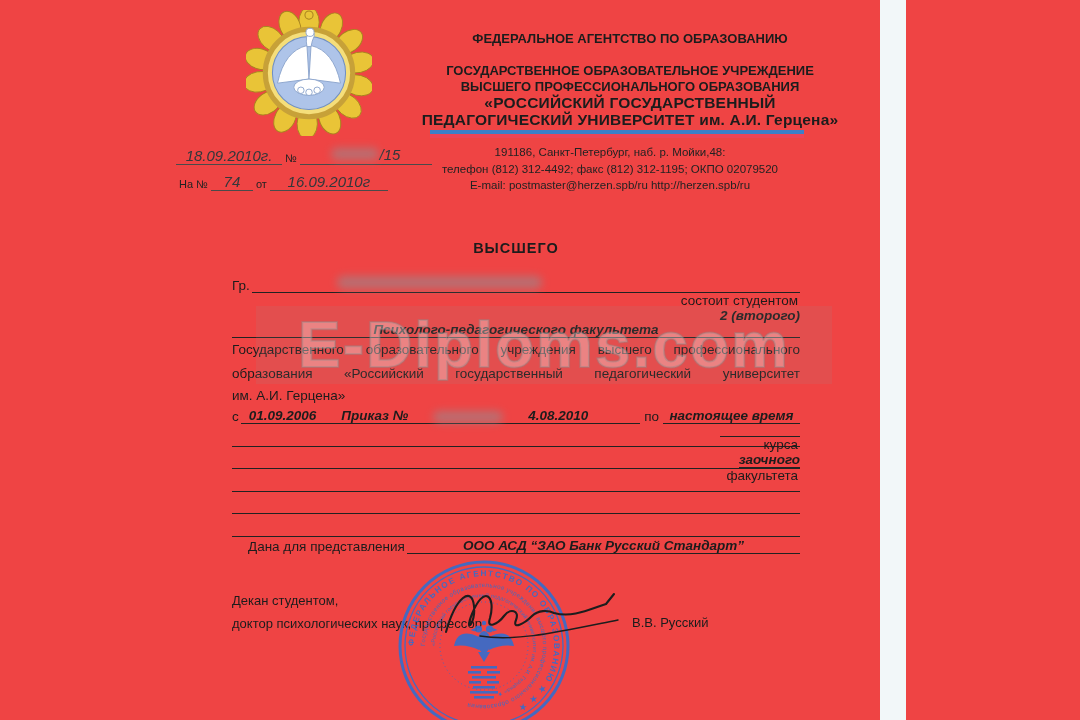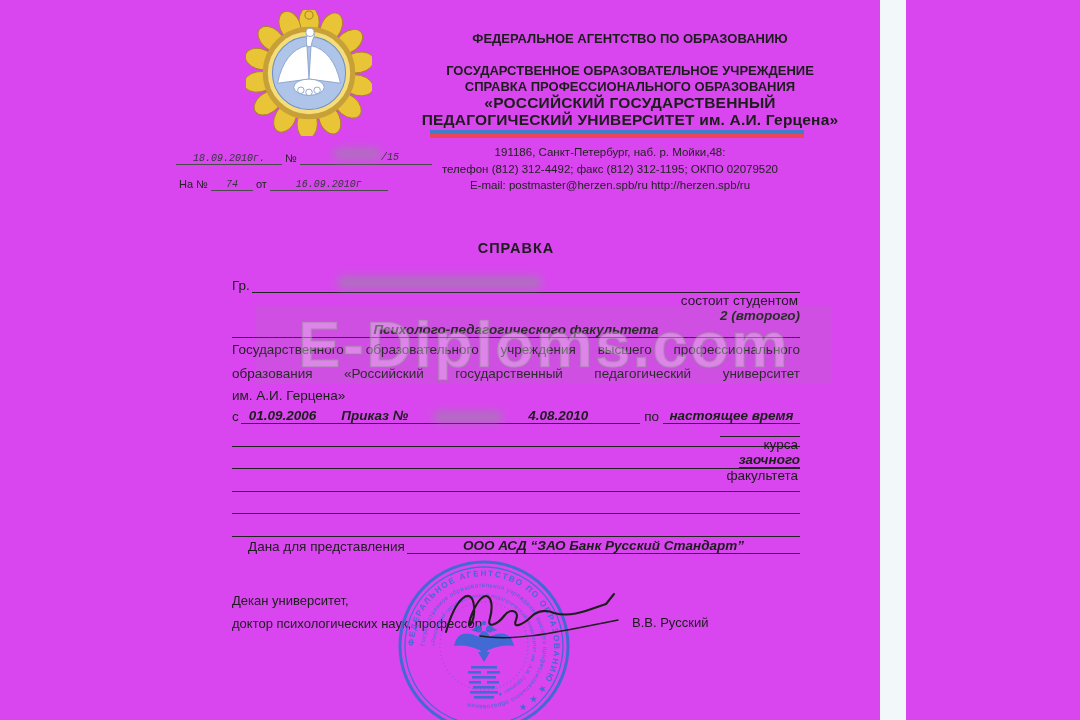--- a/index.html
+++ b/index.html
@@ -1,37 +1,37 @@
 <!DOCTYPE html>
 <html><head>
 <meta charset="utf-8">
 <style>
   html,body{margin:0;padding:0;background:#fff;}
-  .canvas{position:relative;width:1080px;height:720px;background:#d946ef;overflow:hidden;
+  .canvas{position:relative;width:1080px;height:720px;background:#ef4444;overflow:hidden;
           font-family:"Liberation Sans",sans-serif;color:#1c1c1c;}
   .edge-strip{position:absolute;top:0;height:720px;background:#f2f7f9;z-index:0;}
   .edge-strip.right{left:880px;width:26px;}
 
   
   .logo{position:absolute;left:246px;top:10px;width:126px;height:126px;z-index:2;}
   .header{position:absolute;left:380px;top:31px;width:500px;text-align:center;z-index:2;}
   .h-agency{font-weight:bold;font-size:13px;margin-bottom:17px;}
   .h-inst{font-weight:bold;font-size:13px;line-height:16px;}
   .h-univ{font-weight:bold;font-size:15.5px;line-height:16.5px;letter-spacing:.2px;}
   .tricolor{position:absolute;left:430px;top:130px;width:374px;z-index:2;}
   .tricolor .b{height:4px;background:#3d7fc9;}
   .tricolor .r{height:3.5px;background:#ee4458;}
   .addr{position:absolute;left:360px;top:144px;width:500px;text-align:center;
         font-size:11.5px;line-height:16.5px;z-index:2;color:#222;}
 
   
   .refs{position:absolute;left:176px;top:142px;width:256px;z-index:2;}
   .rrow{display:flex;align-items:flex-end;height:23px;}
   .rrow + .rrow{margin-top:3px;align-items:flex-end;}
-  .hw{font-family:Liberation Mono, monospace;font-style:italic;font-size:10px;color:#33373b;}
+  .hw{font-family:Liberation Sans, sans-serif;font-style:italic;font-size:15px;color:#33373b;}
   .lbl{font-size:11px;color:#222;padding:0 3px 1px 3px;white-space:nowrap;}
   .u{border-bottom:1px solid #4a4a4a;}
   .ctr{text-align:center;}
   .blur-chip{display:inline-block;background:#8d9196;border-radius:6px;filter:blur(4px);opacity:.55;}
 
   
   .watermark{position:absolute;left:256px;top:306px;width:576px;height:78px;z-index:6;
              background:rgba(150,150,150,.13);pointer-events:none;overflow:hidden;
              display:flex;align-items:center;justify-content:center;}
   .watermark span{font-size:64px;font-weight:bold;letter-spacing:2px;
@@ -131,21 +131,21 @@
       <ellipse cx="62" cy="76" rx="15" ry="8"></ellipse>
       <circle cx="54" cy="79" r="3.2"></circle>
       <circle cx="62" cy="81" r="3.2"></circle>
       <circle cx="70" cy="79" r="3.2"></circle>
     </g>
   </svg>
 
   <div class="header">
     <div class="h-agency">ФЕДЕРАЛЬНОЕ АГЕНТСТВО ПО ОБРАЗОВАНИЮ</div>
     <div class="h-inst">ГОСУДАРСТВЕННОЕ ОБРАЗОВАТЕЛЬНОЕ УЧРЕЖДЕНИЕ</div>
-    <div class="h-inst">СПРАВКА ПРОФЕССИОНАЛЬНОГО ОБРАЗОВАНИЯ</div>
+    <div class="h-inst">ВЫСШЕГО ПРОФЕССИОНАЛЬНОГО ОБРАЗОВАНИЯ</div>
     <div class="h-univ">«РОССИЙСКИЙ ГОСУДАРСТВЕННЫЙ</div>
     <div class="h-univ">ПЕДАГОГИЧЕСКИЙ УНИВЕРСИТЕТ им. А.И. Герцена»</div>
   </div>
 
   <div class="tricolor">
     <div class="b"></div>
     <div class="r"></div>
   </div>
 
   <div class="addr">
@@ -166,21 +166,21 @@
       <span class="lbl">от</span>
       <span class="hw u ctr" style="width:118px;">16.09.2010г</span>
     </div>
   </div>
 
   <div class="watermark">
     <span>E-Diploms.com</span>
   </div>
 
   <div class="bodyblk">
-    <div class="title">СПРАВКА</div>
+    <div class="title">ВЫСШЕГО</div>
 
     <div class="frow row-gr">
       <span class="flabel">Гр.</span>
       <span class="fill"><span class="blur-chip" style="width:205px;height:13px;"></span></span>
     </div>
 
     <div class="frow row-student">
       <span class="flabel">состоит студентом</span>
       <span class="fill fix"><span class="val">2 (второго)</span></span>
       <span class="flabel">курса</span>
@@ -213,21 +213,21 @@
     <div class="blank"></div>
     <div class="blank"></div>
     <div class="blank"></div>
 
     <div class="frow row-purpose">
       <span class="flabel">Дана для представления</span>
       <span class="fill"><span class="val">ООО АСД “ЗАО Банк Русский Стандарт”</span></span>
     </div>
   </div>
 
-  <div class="dean1">Декан университет,</div>
+  <div class="dean1">Декан студентом,</div>
   <div class="dean2">доктор психологических наук, профессор</div>
   <div class="dean-name">В.В. Русский</div>
 
   <svg class="stamp" width="176" height="176" viewBox="-88 -88 176 176" opacity="0.88">
     <defs>
       <path id="ring1" d="M -70,0 A 70,70 0 1,1 70,0 A 70,70 0 1,1 -70,0" fill="none"></path>
       <path id="ring2" d="M -59,0 A 59,59 0 1,1 59,0 A 59,59 0 1,1 -59,0" fill="none"></path>
       <path id="ring3" d="M -49,0 A 49,49 0 1,1 49,0 A 49,49 0 1,1 -49,0" fill="none"></path>
     </defs>
     <circle r="84" fill="none" stroke="#2e6fd2" stroke-width="3"></circle>

